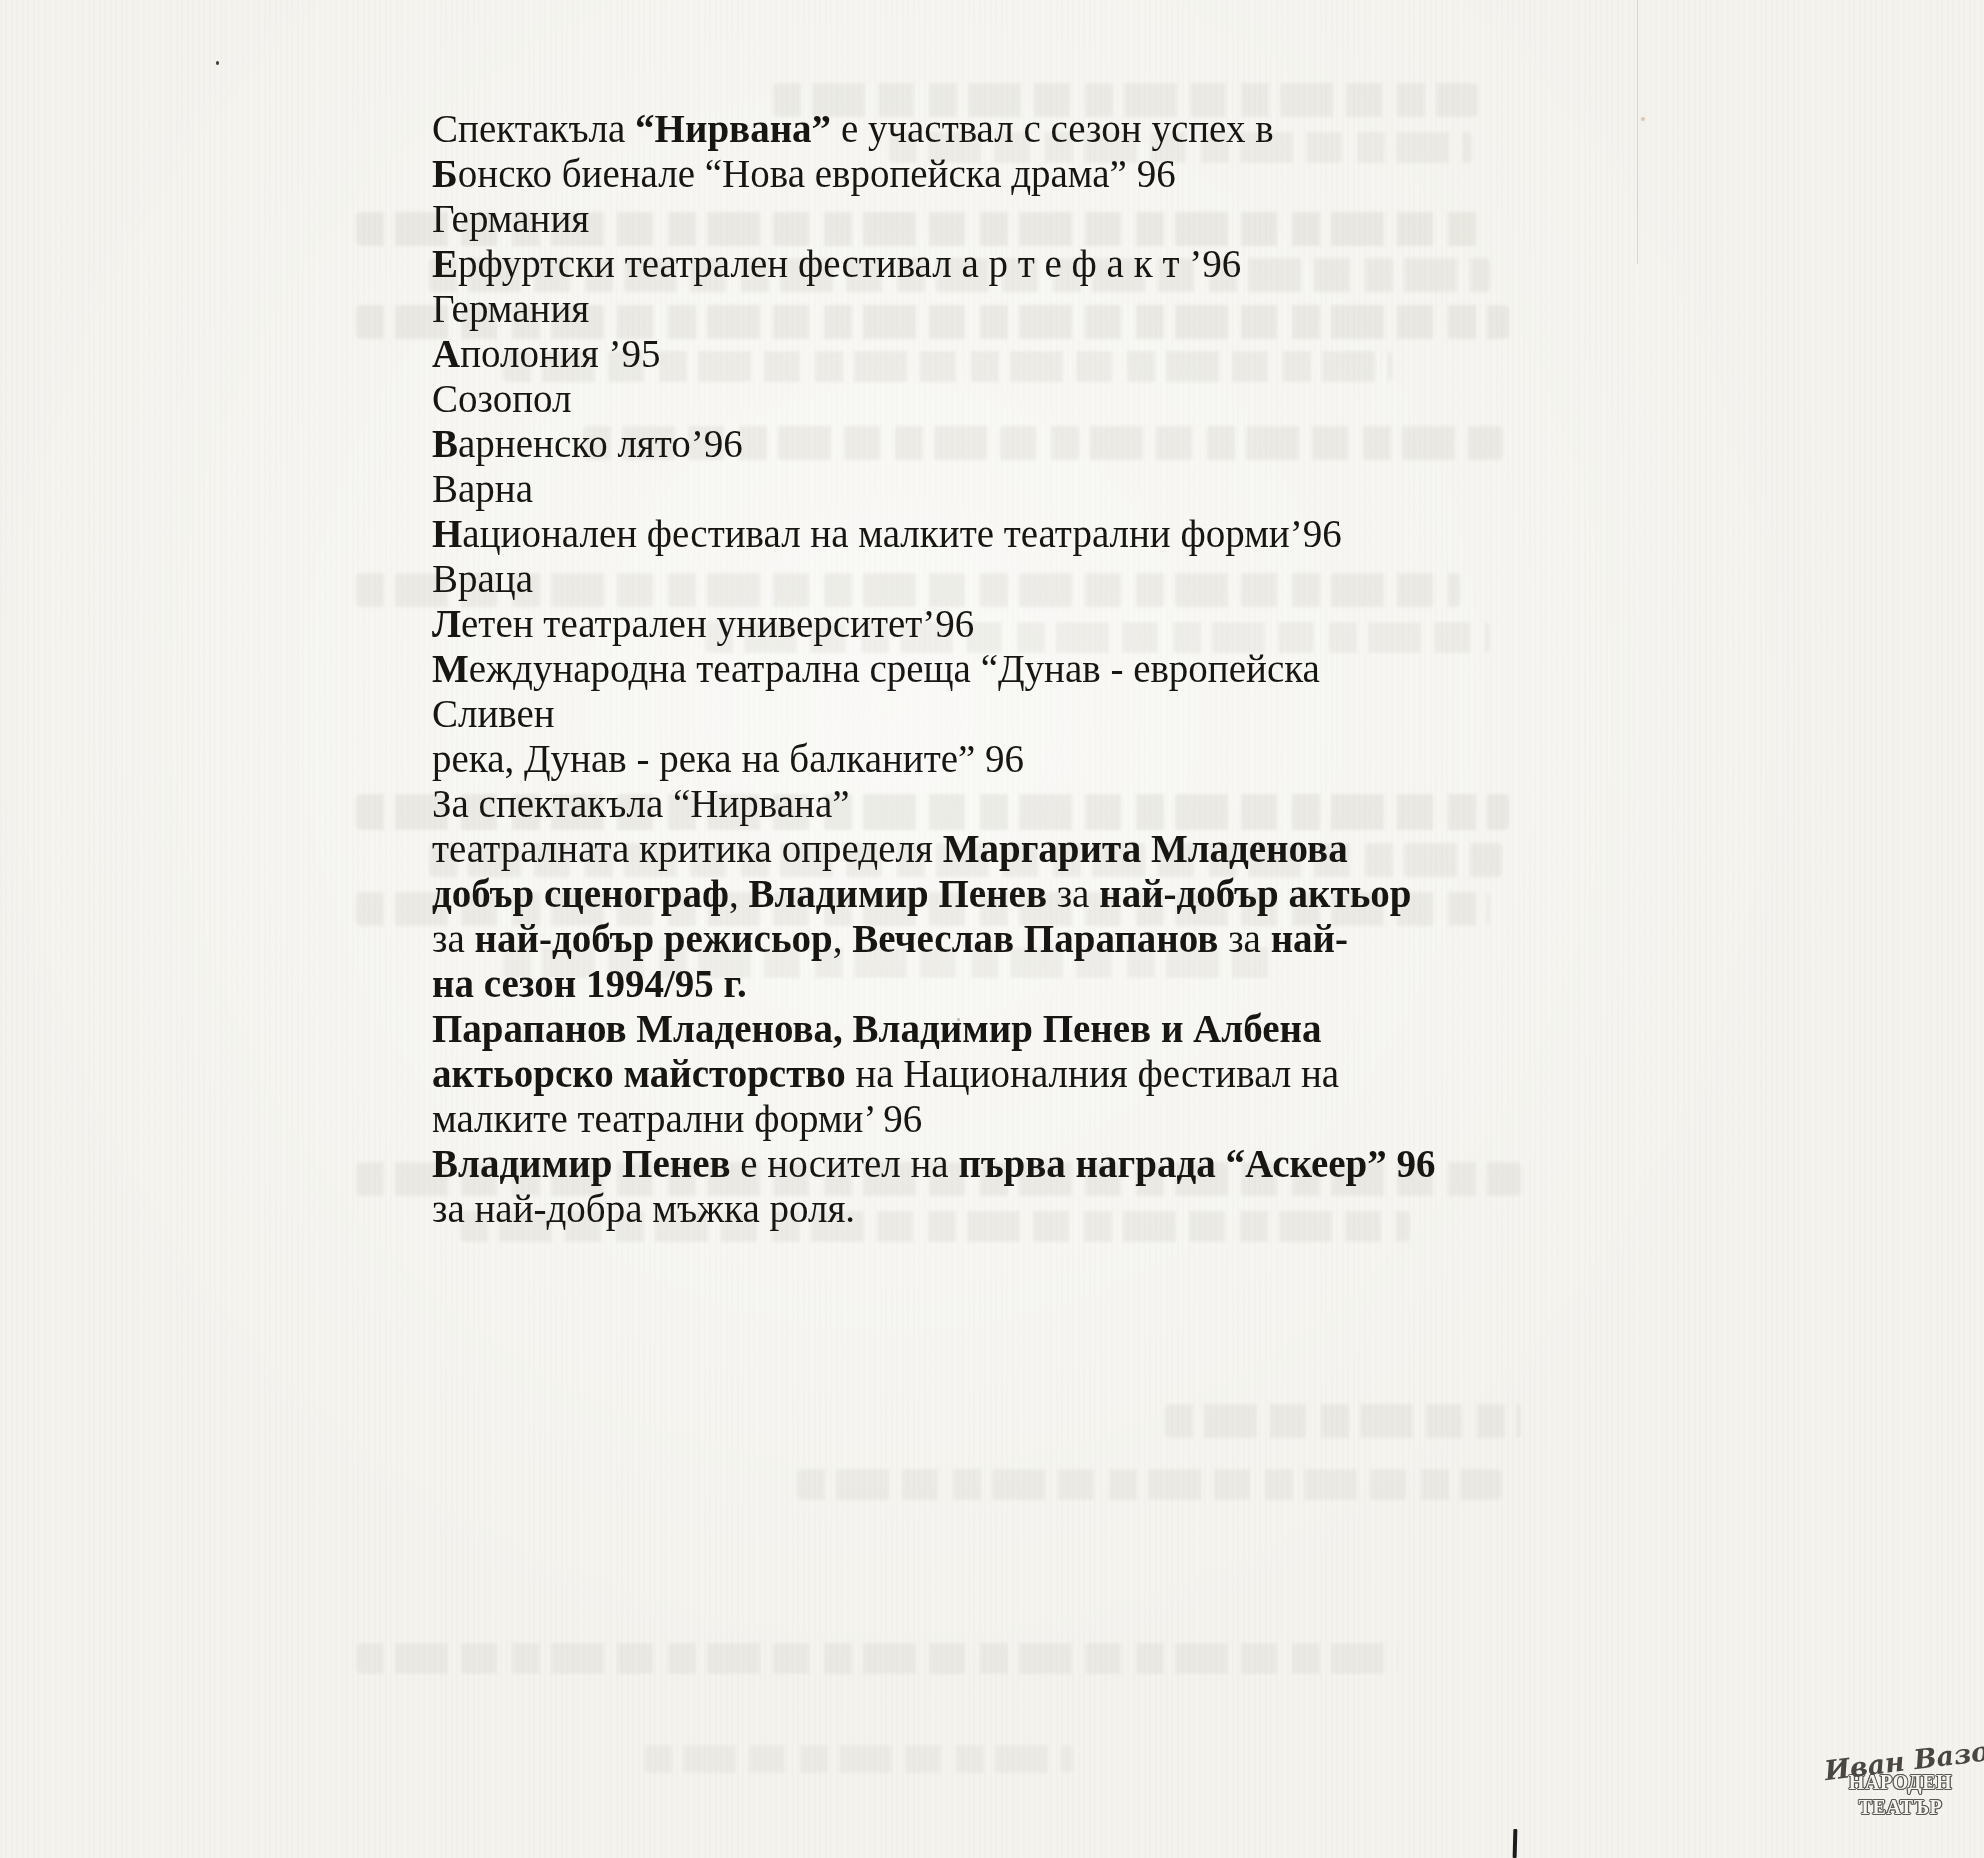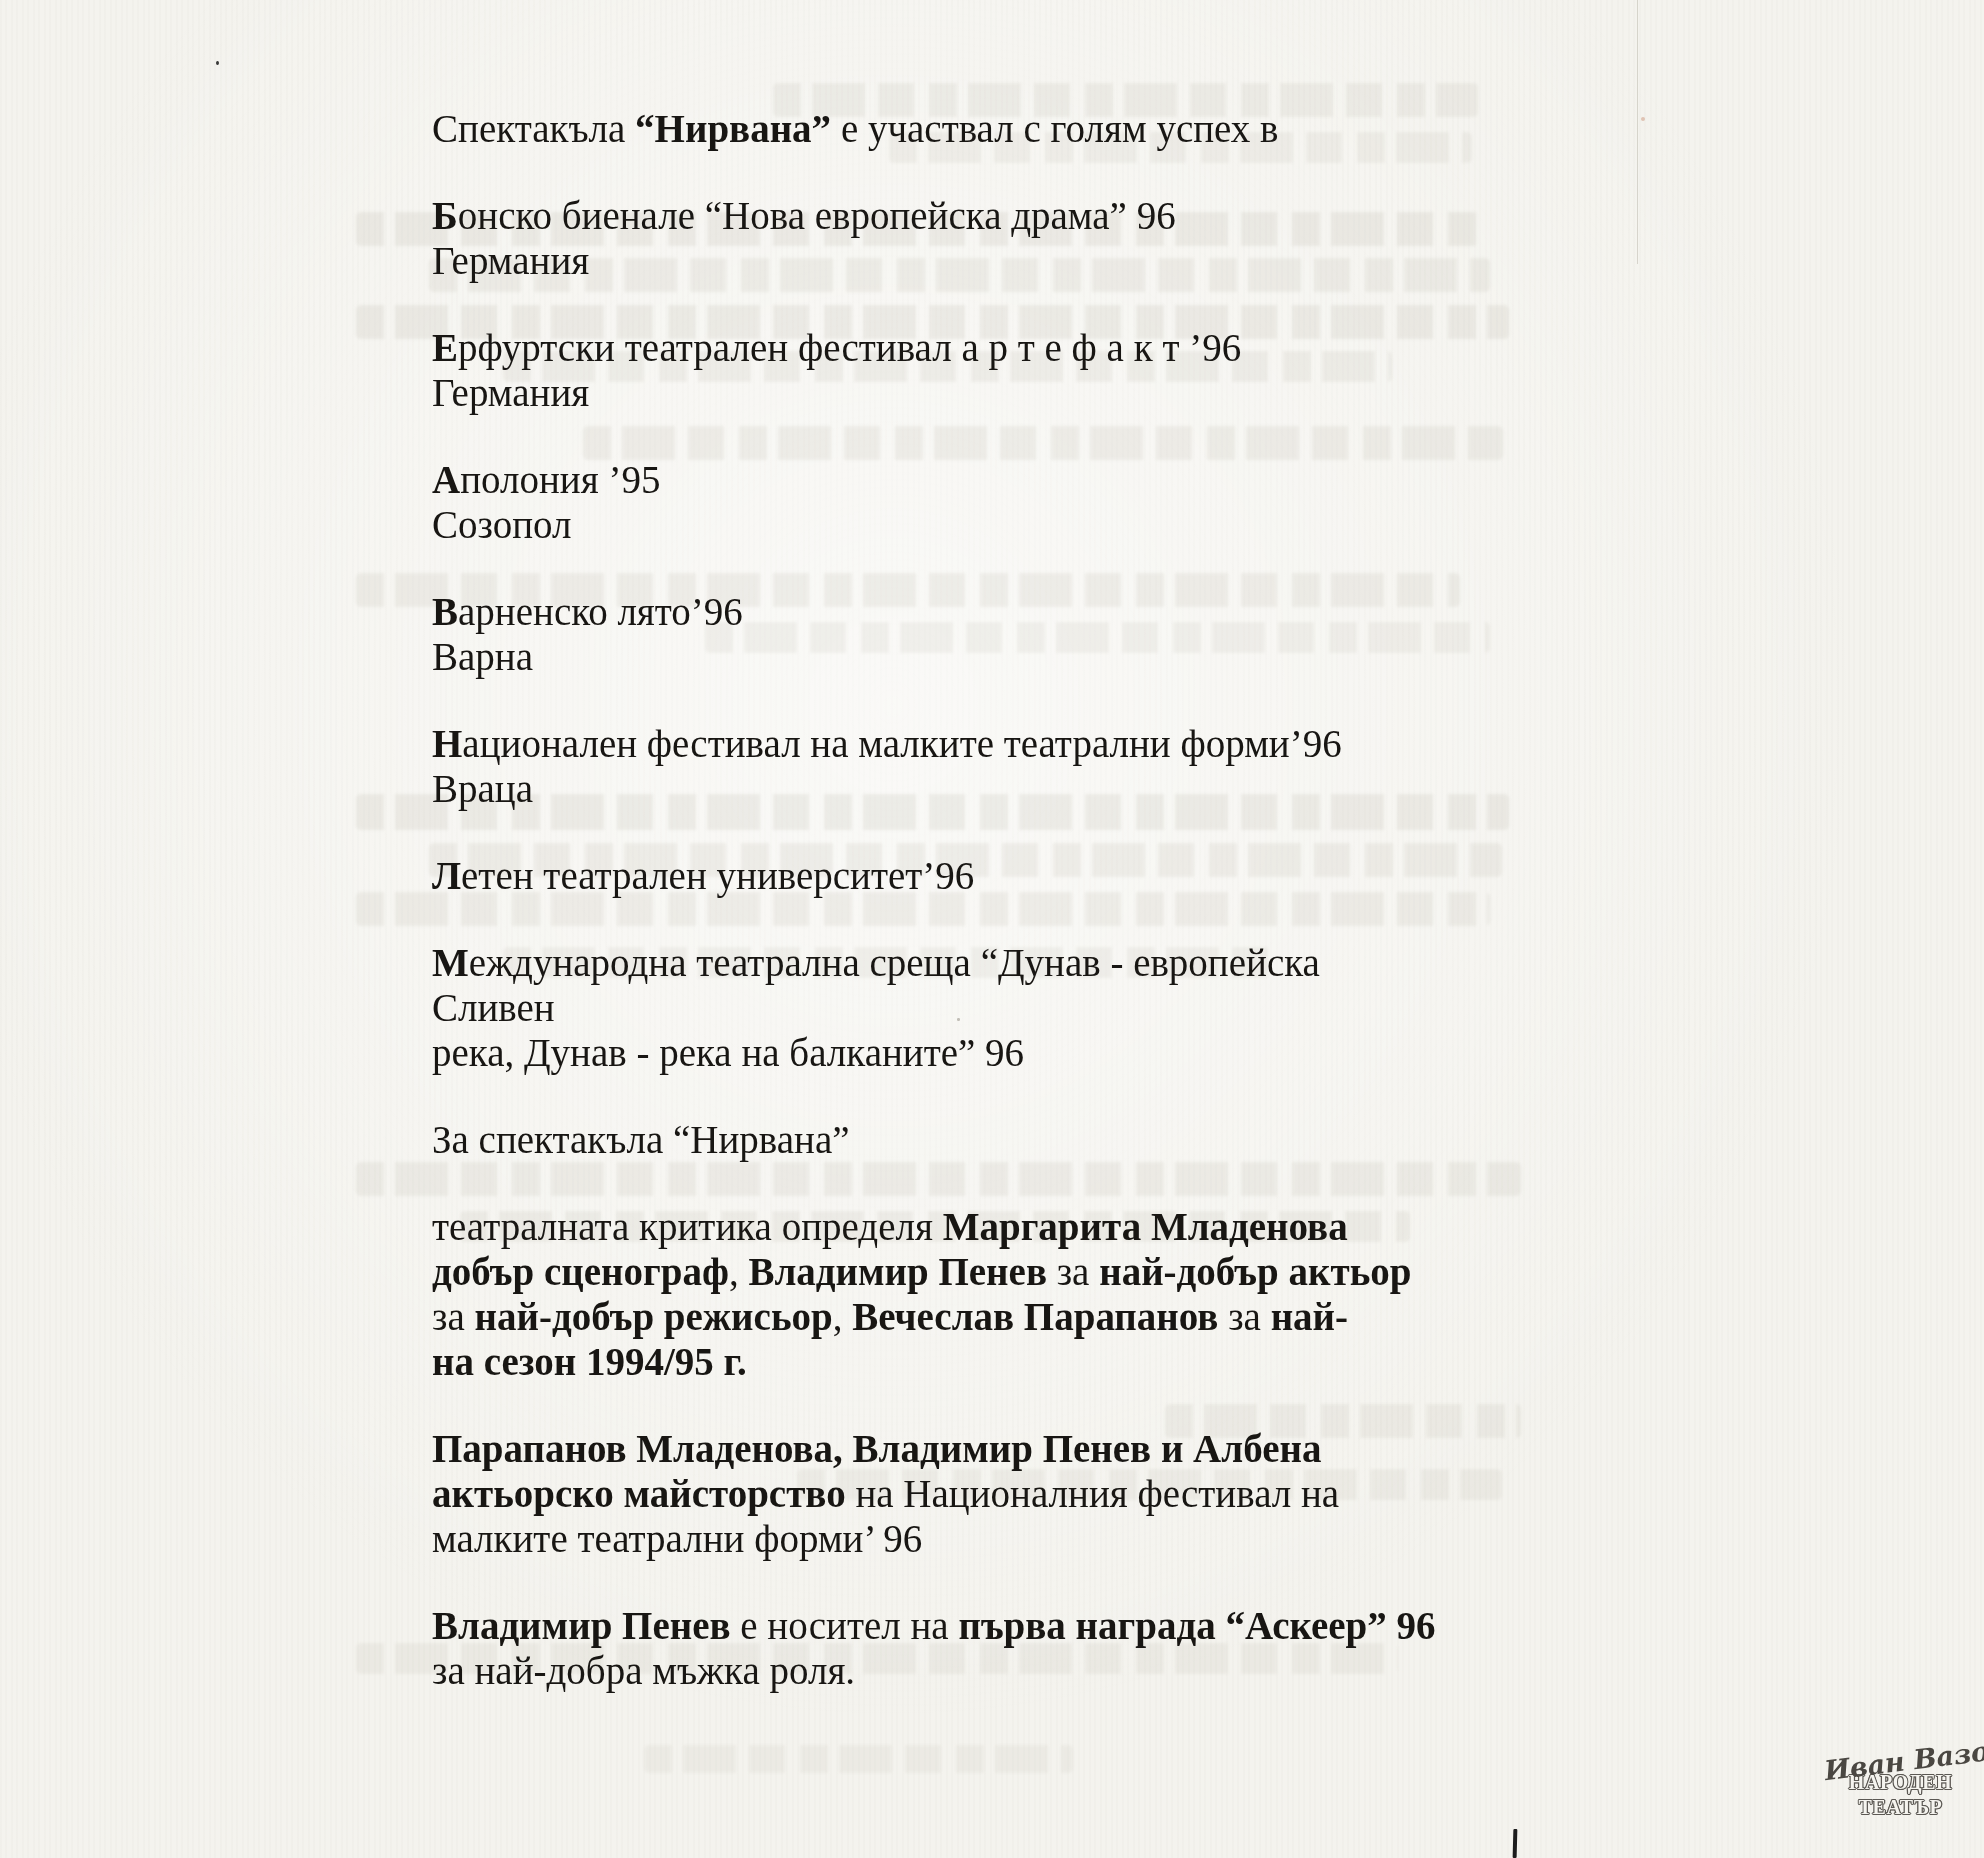--- a/index.html
+++ b/index.html
@@ -23,21 +23,21 @@
   }
   .line {
     font-size: 39px;
     line-height: 45px;
     height: 45px;
     white-space: nowrap;
     color: #181613;
     letter-spacing: 0px;
   }
   .line .b { font-weight: bold; }
-  .gap { margin-top: 42px; }
+  .gap { }
 
   
   .ghost {
     position: absolute;
     display: block;
     color: #97917f;
     background: repeating-linear-gradient(90deg,
       currentColor 0 28px, transparent 28px 39px,
       currentColor 39px 92px, transparent 92px 105px,
       currentColor 105px 141px, transparent 141px 156px);
@@ -117,21 +117,21 @@
 <i class="ghost" style="left:644px;top:1745px;width:429px;height:28px;opacity:.08"></i>
 
 <span class="scratch"></span>
 <span class="speck" style="left:216px;top:61px;width:3.1px;height:4.3px;background:#3a3a38;"></span>
 <span class="speck" style="left:1641px;top:117px;width:4.3px;height:4.3px;background:#cf9d85;opacity:.55;"></span>
 <span class="speck" style="left:957px;top:1018px;width:2.5px;height:2.5px;background:#8d887c;opacity:.5;"></span>
 <span class="ink-mark"></span>
 
 <section class="text-column">
 
-  <div class="line"><span>Спектакъла </span><span class="b">“Нирвана”</span><span> е участвал с голям успех в</span></div>
+  <div class="line"><span>Спектакъла </span><span class="b">“Нирвана”</span><span> е участвал с сезон успех в</span></div>
 
   <div class="line gap"><span class="b">Б</span><span>онско биенале “Нова европейска драма” 96</span></div>
   <div class="line">Германия</div>
 
   <div class="line gap"><span class="b">Е</span><span>рфуртски театрален фестивал  а р т е ф а к т ’96</span></div>
   <div class="line">Германия</div>
 
   <div class="line gap"><span class="b">А</span><span>полония ’95</span></div>
   <div class="line">Созопол</div>
 

